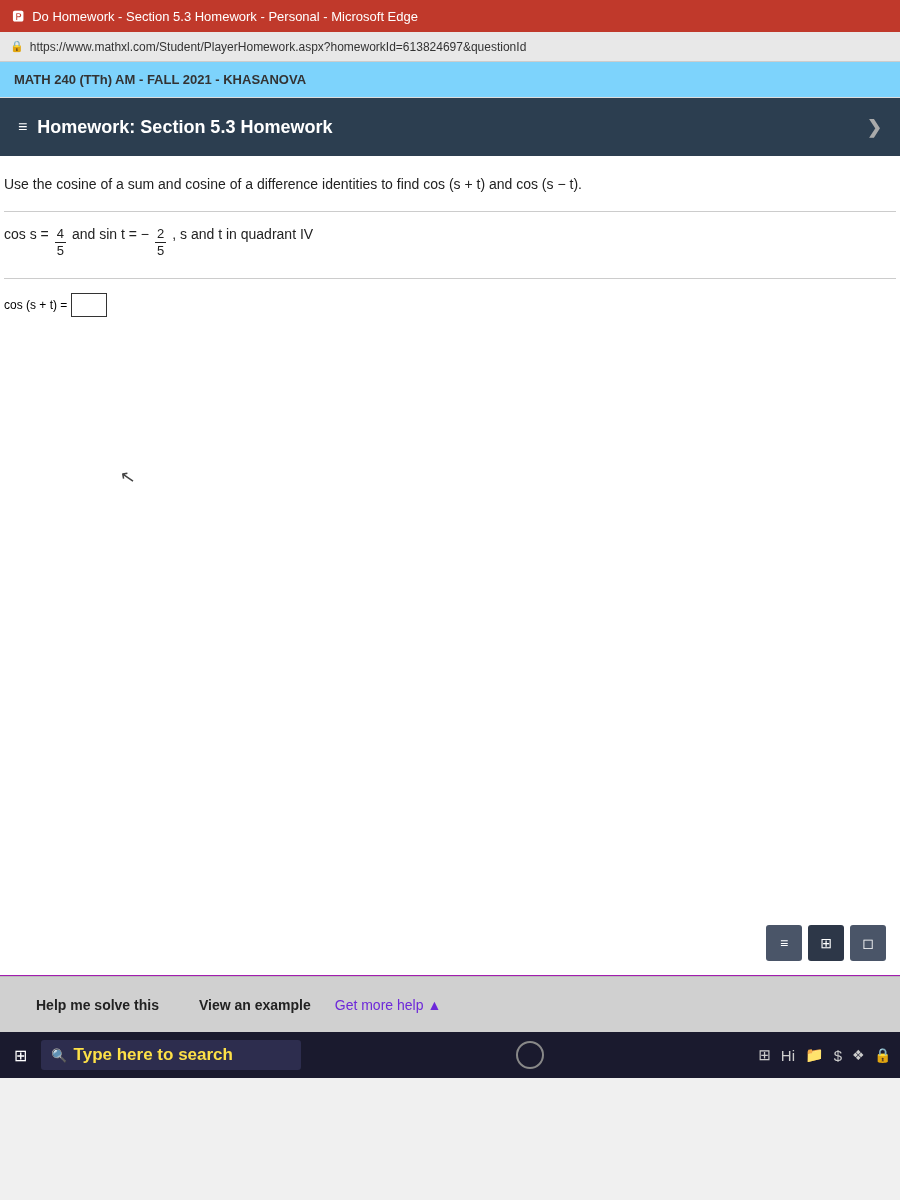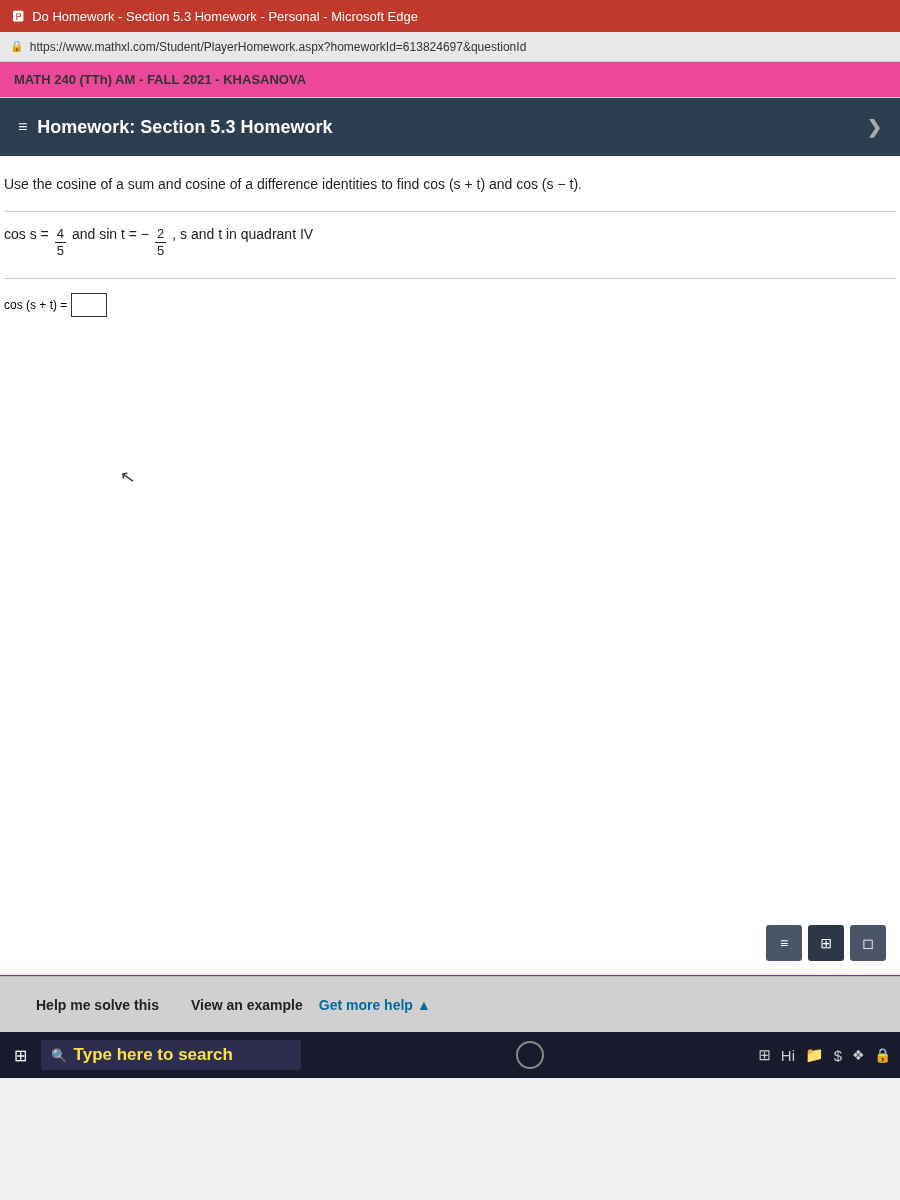--- a/index.html
+++ b/index.html
@@ -34,21 +34,21 @@
       gap: 6px;
       height: 30px;
       border-bottom: 1px solid #ccc;
     }
     .lock-icon {
       font-size: 11px;
     }
 
     
     .course-header {
-      background: #ec4899;
+      background: #7dd3fc;
       padding: 8px 14px;
       font-size: 13px;
       font-weight: bold;
       color: #333;
       border-bottom: 1px solid #ddd;
       height: 36px;
       display: flex;
       align-items: center;
     }
 
@@ -178,38 +178,38 @@
       background: #2d3748;
     }
 
     
     .help-bar {
       background: #d0d0d0;
       height: 56px;
       display: flex;
       align-items: center;
       padding: 0 20px;
-      gap: 0;
+      gap: 8px;
       border-top: 1px solid #bbb;
     }
     .help-btn {
       background: none;
       border: none;
       font-size: 14px;
       font-weight: bold;
       color: #222;
       cursor: pointer;
       padding: 8px 16px;
       white-space: nowrap;
     }
 
     .get-more-help {
       font-size: 14px;
-      font-weight: bold;
-      color: #0369a1;
+      font-weight: normal;
+      color: #6d28d9;
       cursor: pointer;
       display: flex;
       align-items: flex-start;
       gap: 4px;
     }
 
     
     .taskbar {
       background: #1a1a2e;
       height: 46px;

